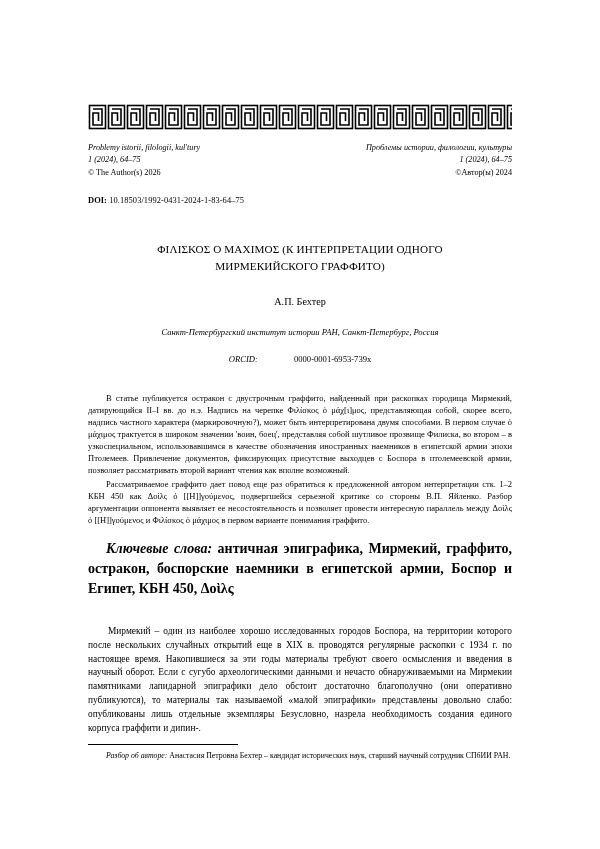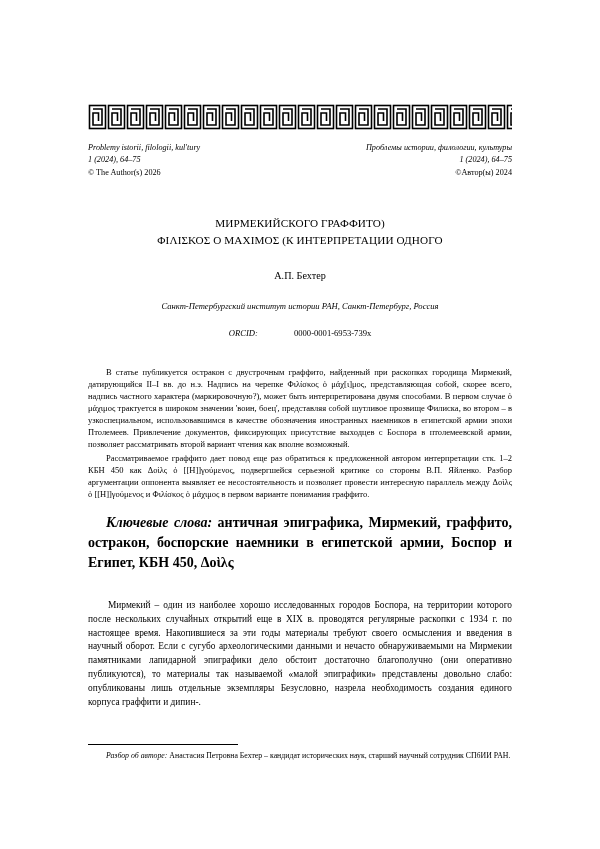--- a/index.html
+++ b/index.html
@@ -174,24 +174,28 @@
         <div>1 (2024), 64–75</div>
         <div class="plain">© The Author(s) 2026</div>
       </div>
       <div class="right">
         <div>Проблемы истории, филологии, культуры</div>
         <div>1 (2024), 64–75</div>
         <div class="plain">©Автор(ы) 2024</div>
       </div>
     </div>
 
+    <div class="doi">
+      <span>DOI:</span>
+      <span class="doi-val">10.18503/1992-0431-2024-1-83-64–75</span>
+    </div>
 
     <div class="title">
+      <div>ΦΙΛΙΣΚΟΣ Ο ΜΑΧΙΜΟΣ (К ИНТЕРПРЕТАЦИИ ОДНОГО</div>
       <div>МИРМЕКИЙСКОГО ГРАФФИТО)</div>
-      <div>ΦΙΛΙΣΚΟΣ Ο ΜΑΧΙΜΟΣ (К ИНТЕРПРЕТАЦИИ ОДНОГО</div>
     </div>
 
     <div class="author">А.П. Бехтер</div>
 
     <div class="affil">Санкт-Петербургский институт истории РАН, Санкт-Петербург, Россия</div>
 
 
     <div class="orcid">
       <span>ORCID:</span>
       <span class="num">0000-0001-6953-739x</span>

